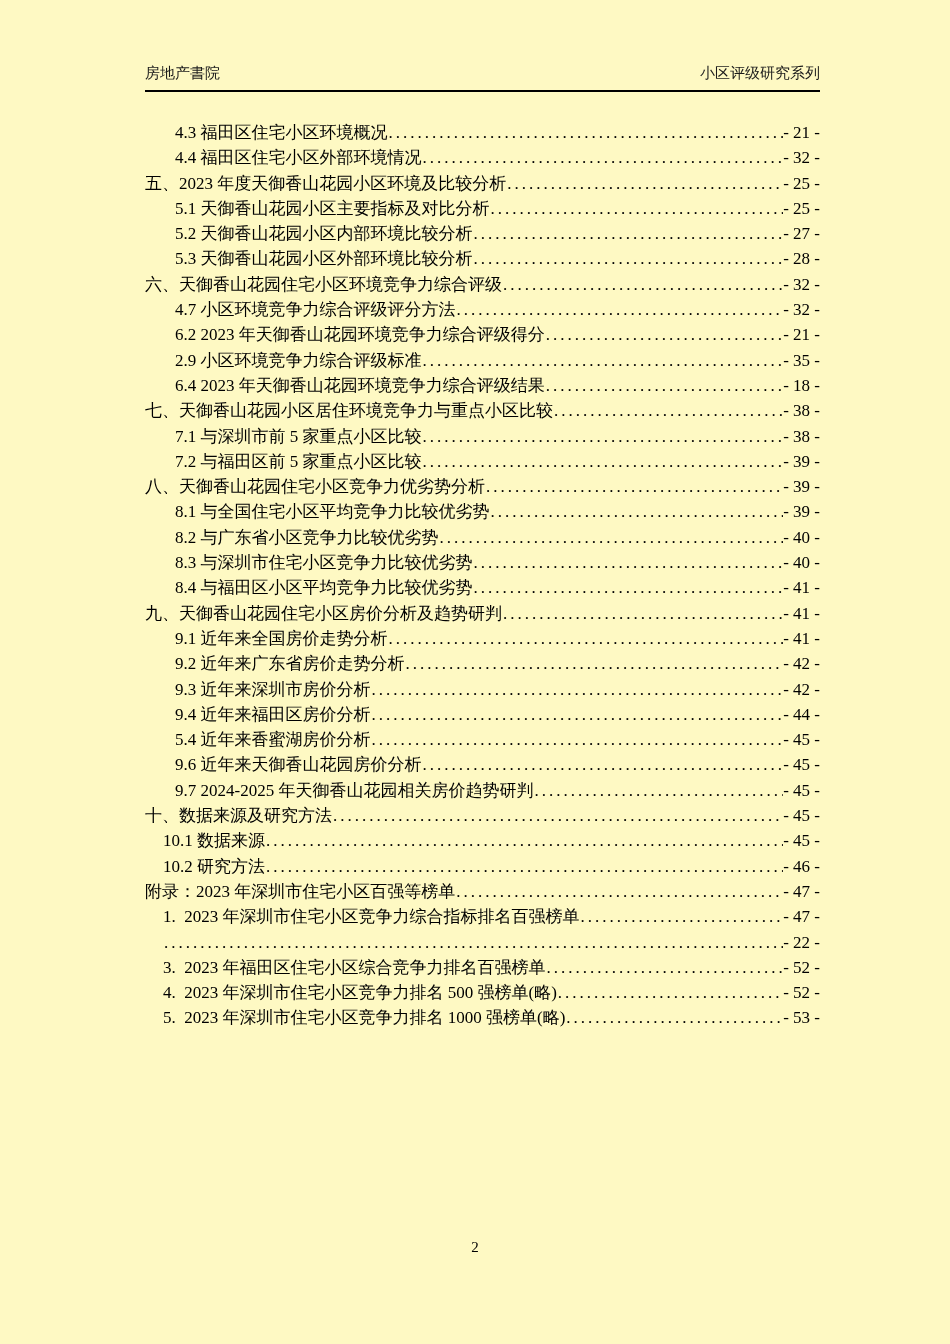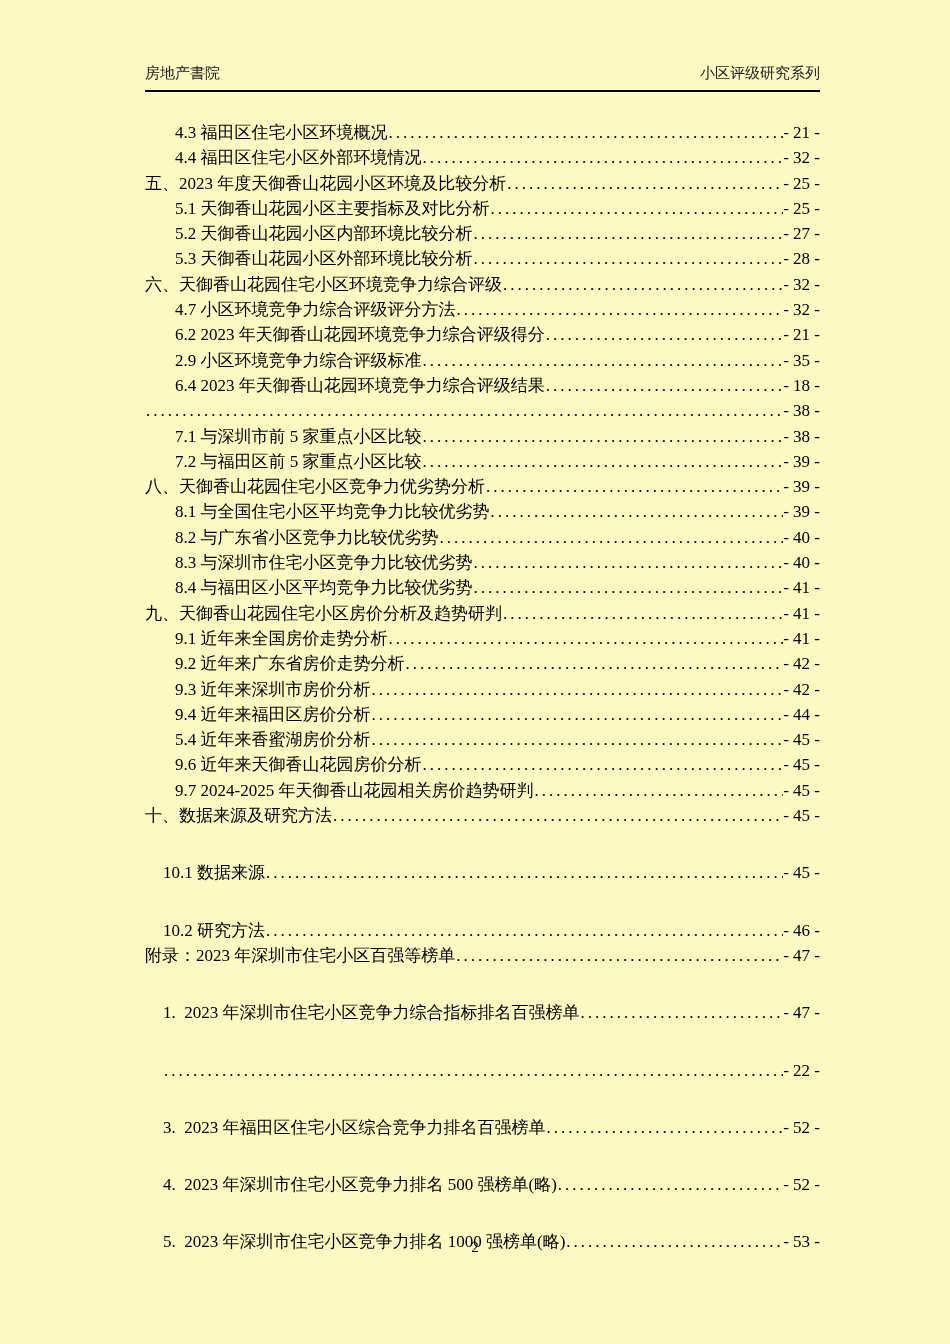--- a/index.html
+++ b/index.html
@@ -29,21 +29,21 @@
   .toc {
     position: absolute; left: 145px; right: 130px; top: 120px;
   }
   .toc-row {
     display: flex; align-items: baseline;
     font-size: 17px; line-height: 25.3px;
     white-space: nowrap;
   }
   .toc-row.lv0 { padding-left: 0; text-align: center; }
   .toc-row.lv1 { padding-left: 30px; }
-  .toc-row.lv2 { padding-left: 18px; margin-top: 32px; }
+  .toc-row.lv2 { padding-left: 18px; }
   .toc-title { white-space: pre; }
   .toc-leader {
     flex: 1 1 auto; overflow: hidden; white-space: nowrap;
     min-width: 12px; padding-left: 1px;
   }
   .toc-leader::after {
     content: "................................................................................................................................................................................................................";
     letter-spacing: 3px; font-size: 17px; color: #000;
   }
   .toc-page { white-space: pre; flex: 0 0 auto; }
@@ -115,20 +115,21 @@
     <span class="toc-title">2.9 小区环境竞争力综合评级标准</span>
     <span class="toc-leader"></span>
     <span class="toc-page">- 35 -</span>
   </div>
       <div class="toc-row lv1">
     <span class="toc-title">6.4 2023 年天御香山花园环境竞争力综合评级结果</span>
     <span class="toc-leader"></span>
     <span class="toc-page">- 18 -</span>
   </div>
       <div class="toc-row lv0">
+    <span class="toc-title">七、天御香山花园小区居住环境竞争力与重点小区比较</span>
     <span class="toc-leader"></span>
     <span class="toc-page">- 38 -</span>
   </div>
       <div class="toc-row lv1">
     <span class="toc-title">7.1 与深圳市前 5 家重点小区比较</span>
     <span class="toc-leader"></span>
     <span class="toc-page">- 38 -</span>
   </div>
       <div class="toc-row lv1">
     <span class="toc-title">7.2 与福田区前 5 家重点小区比较</span>

